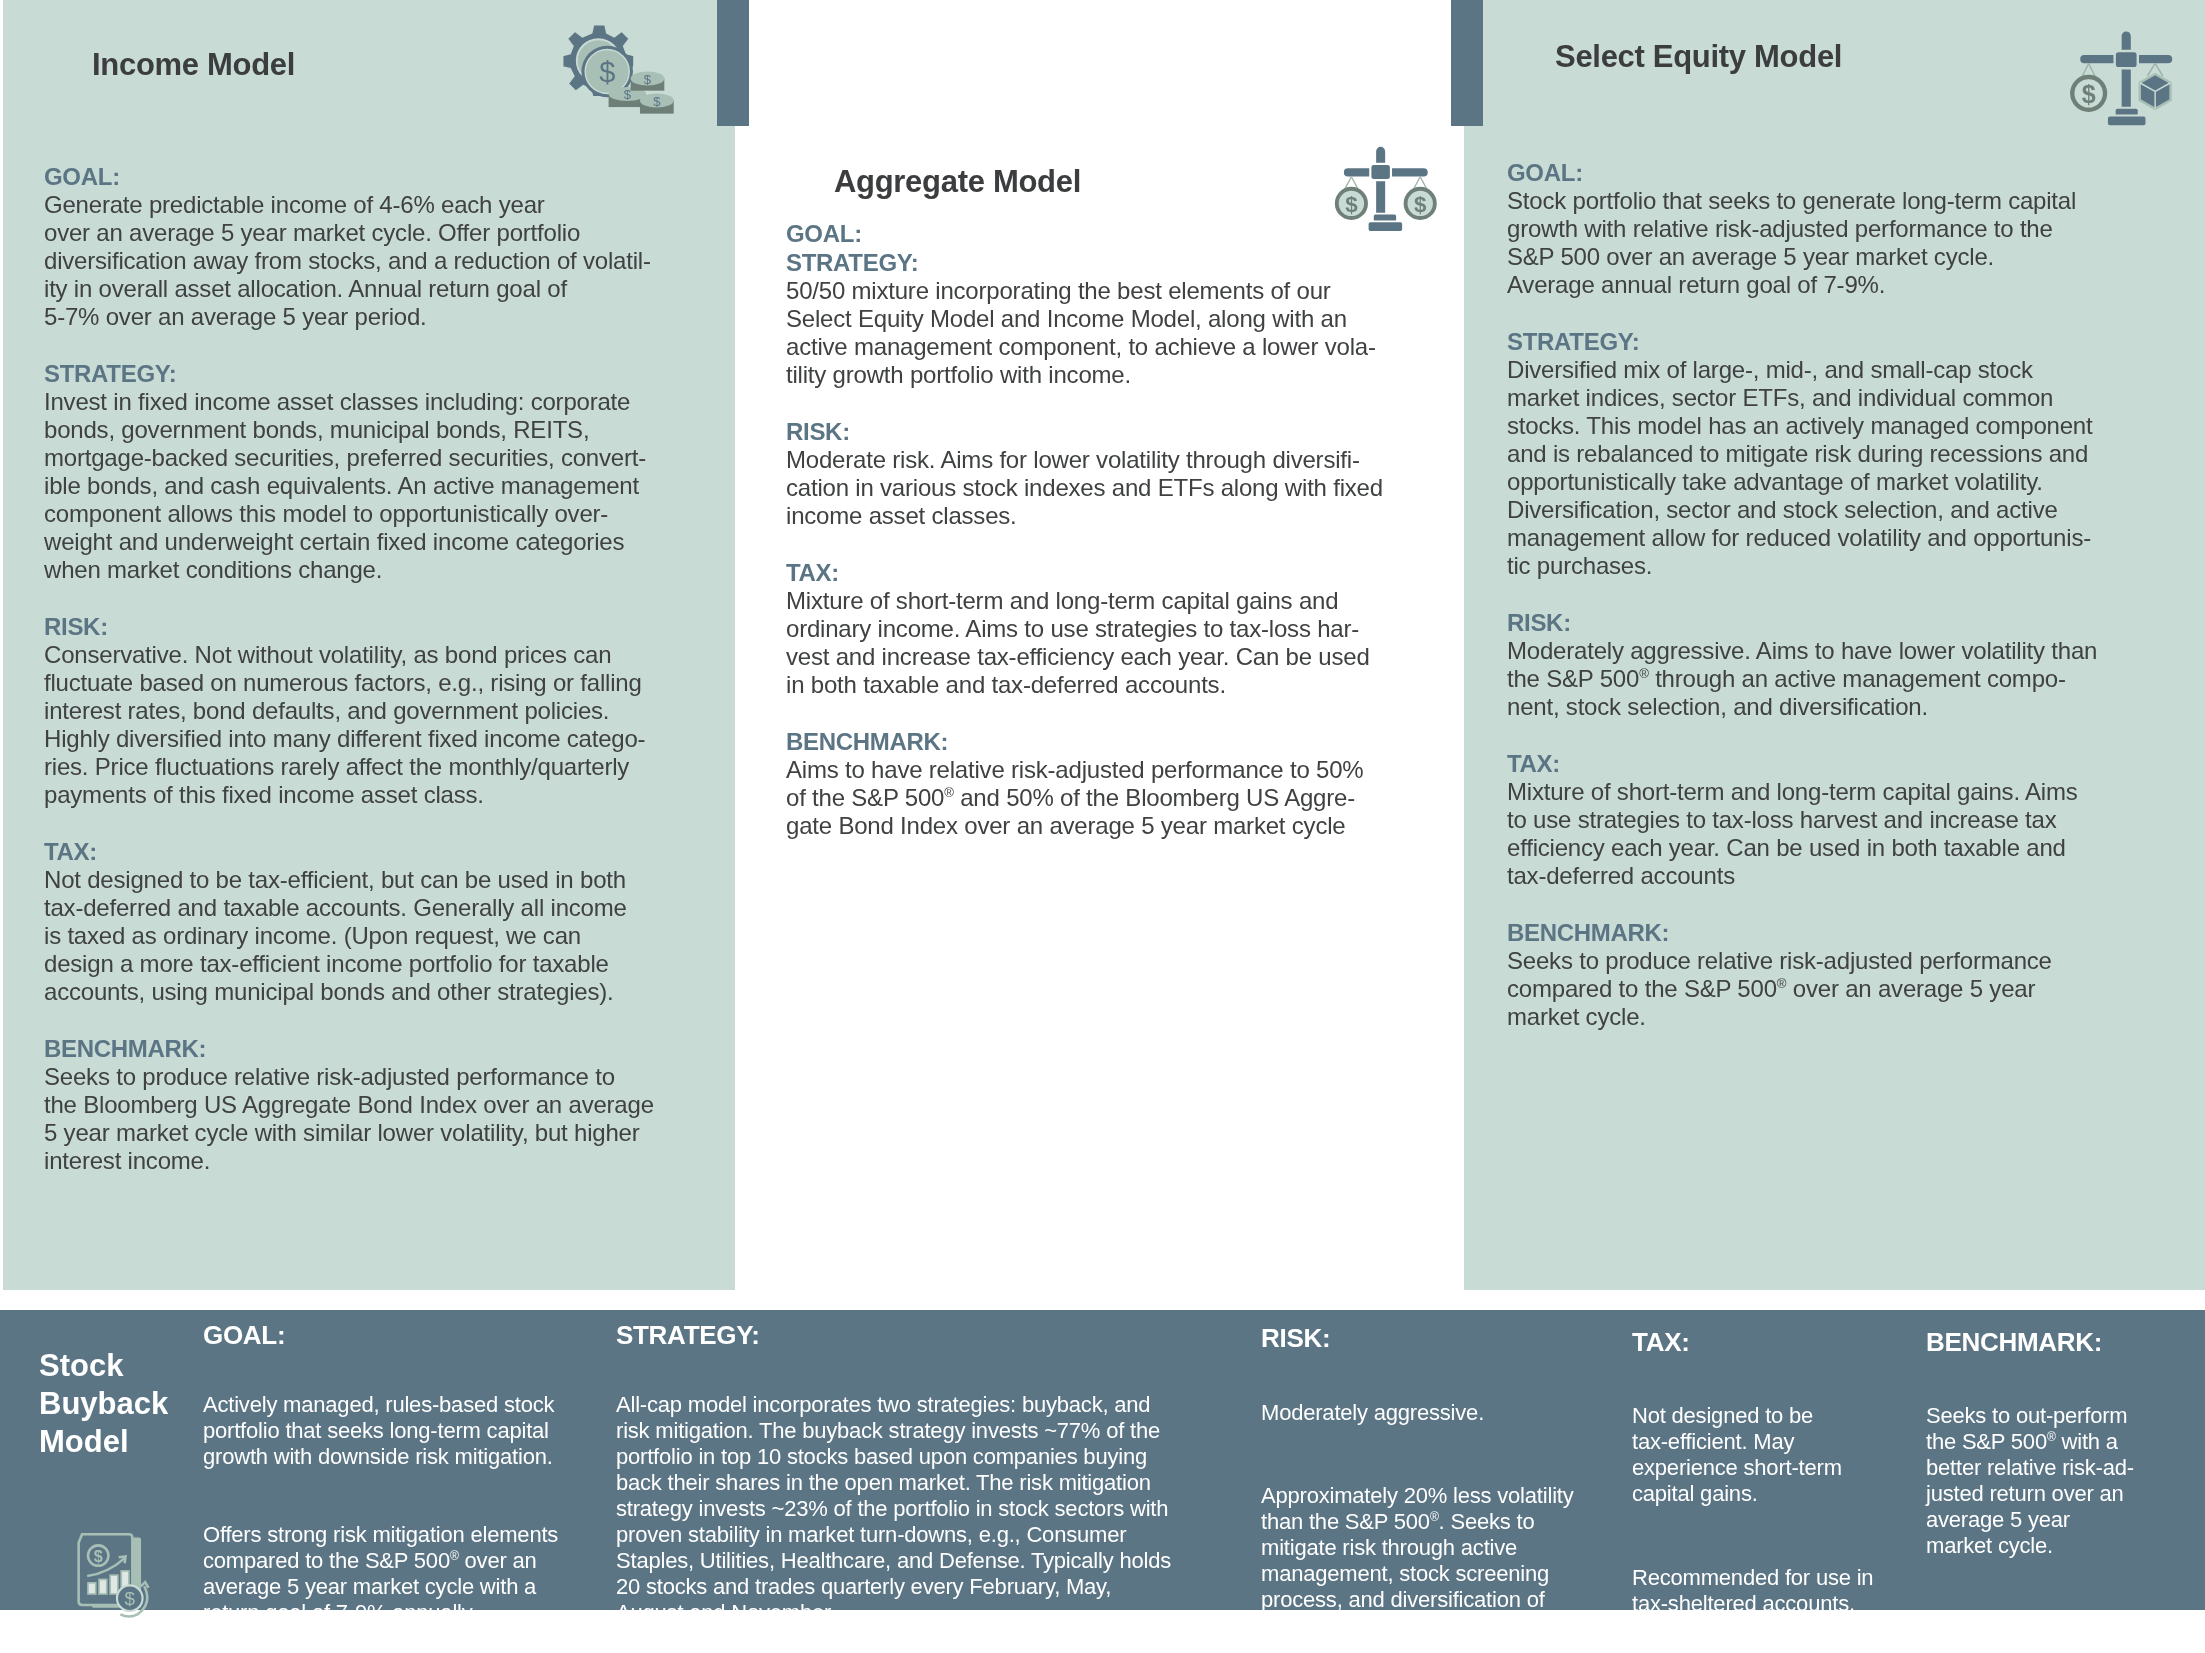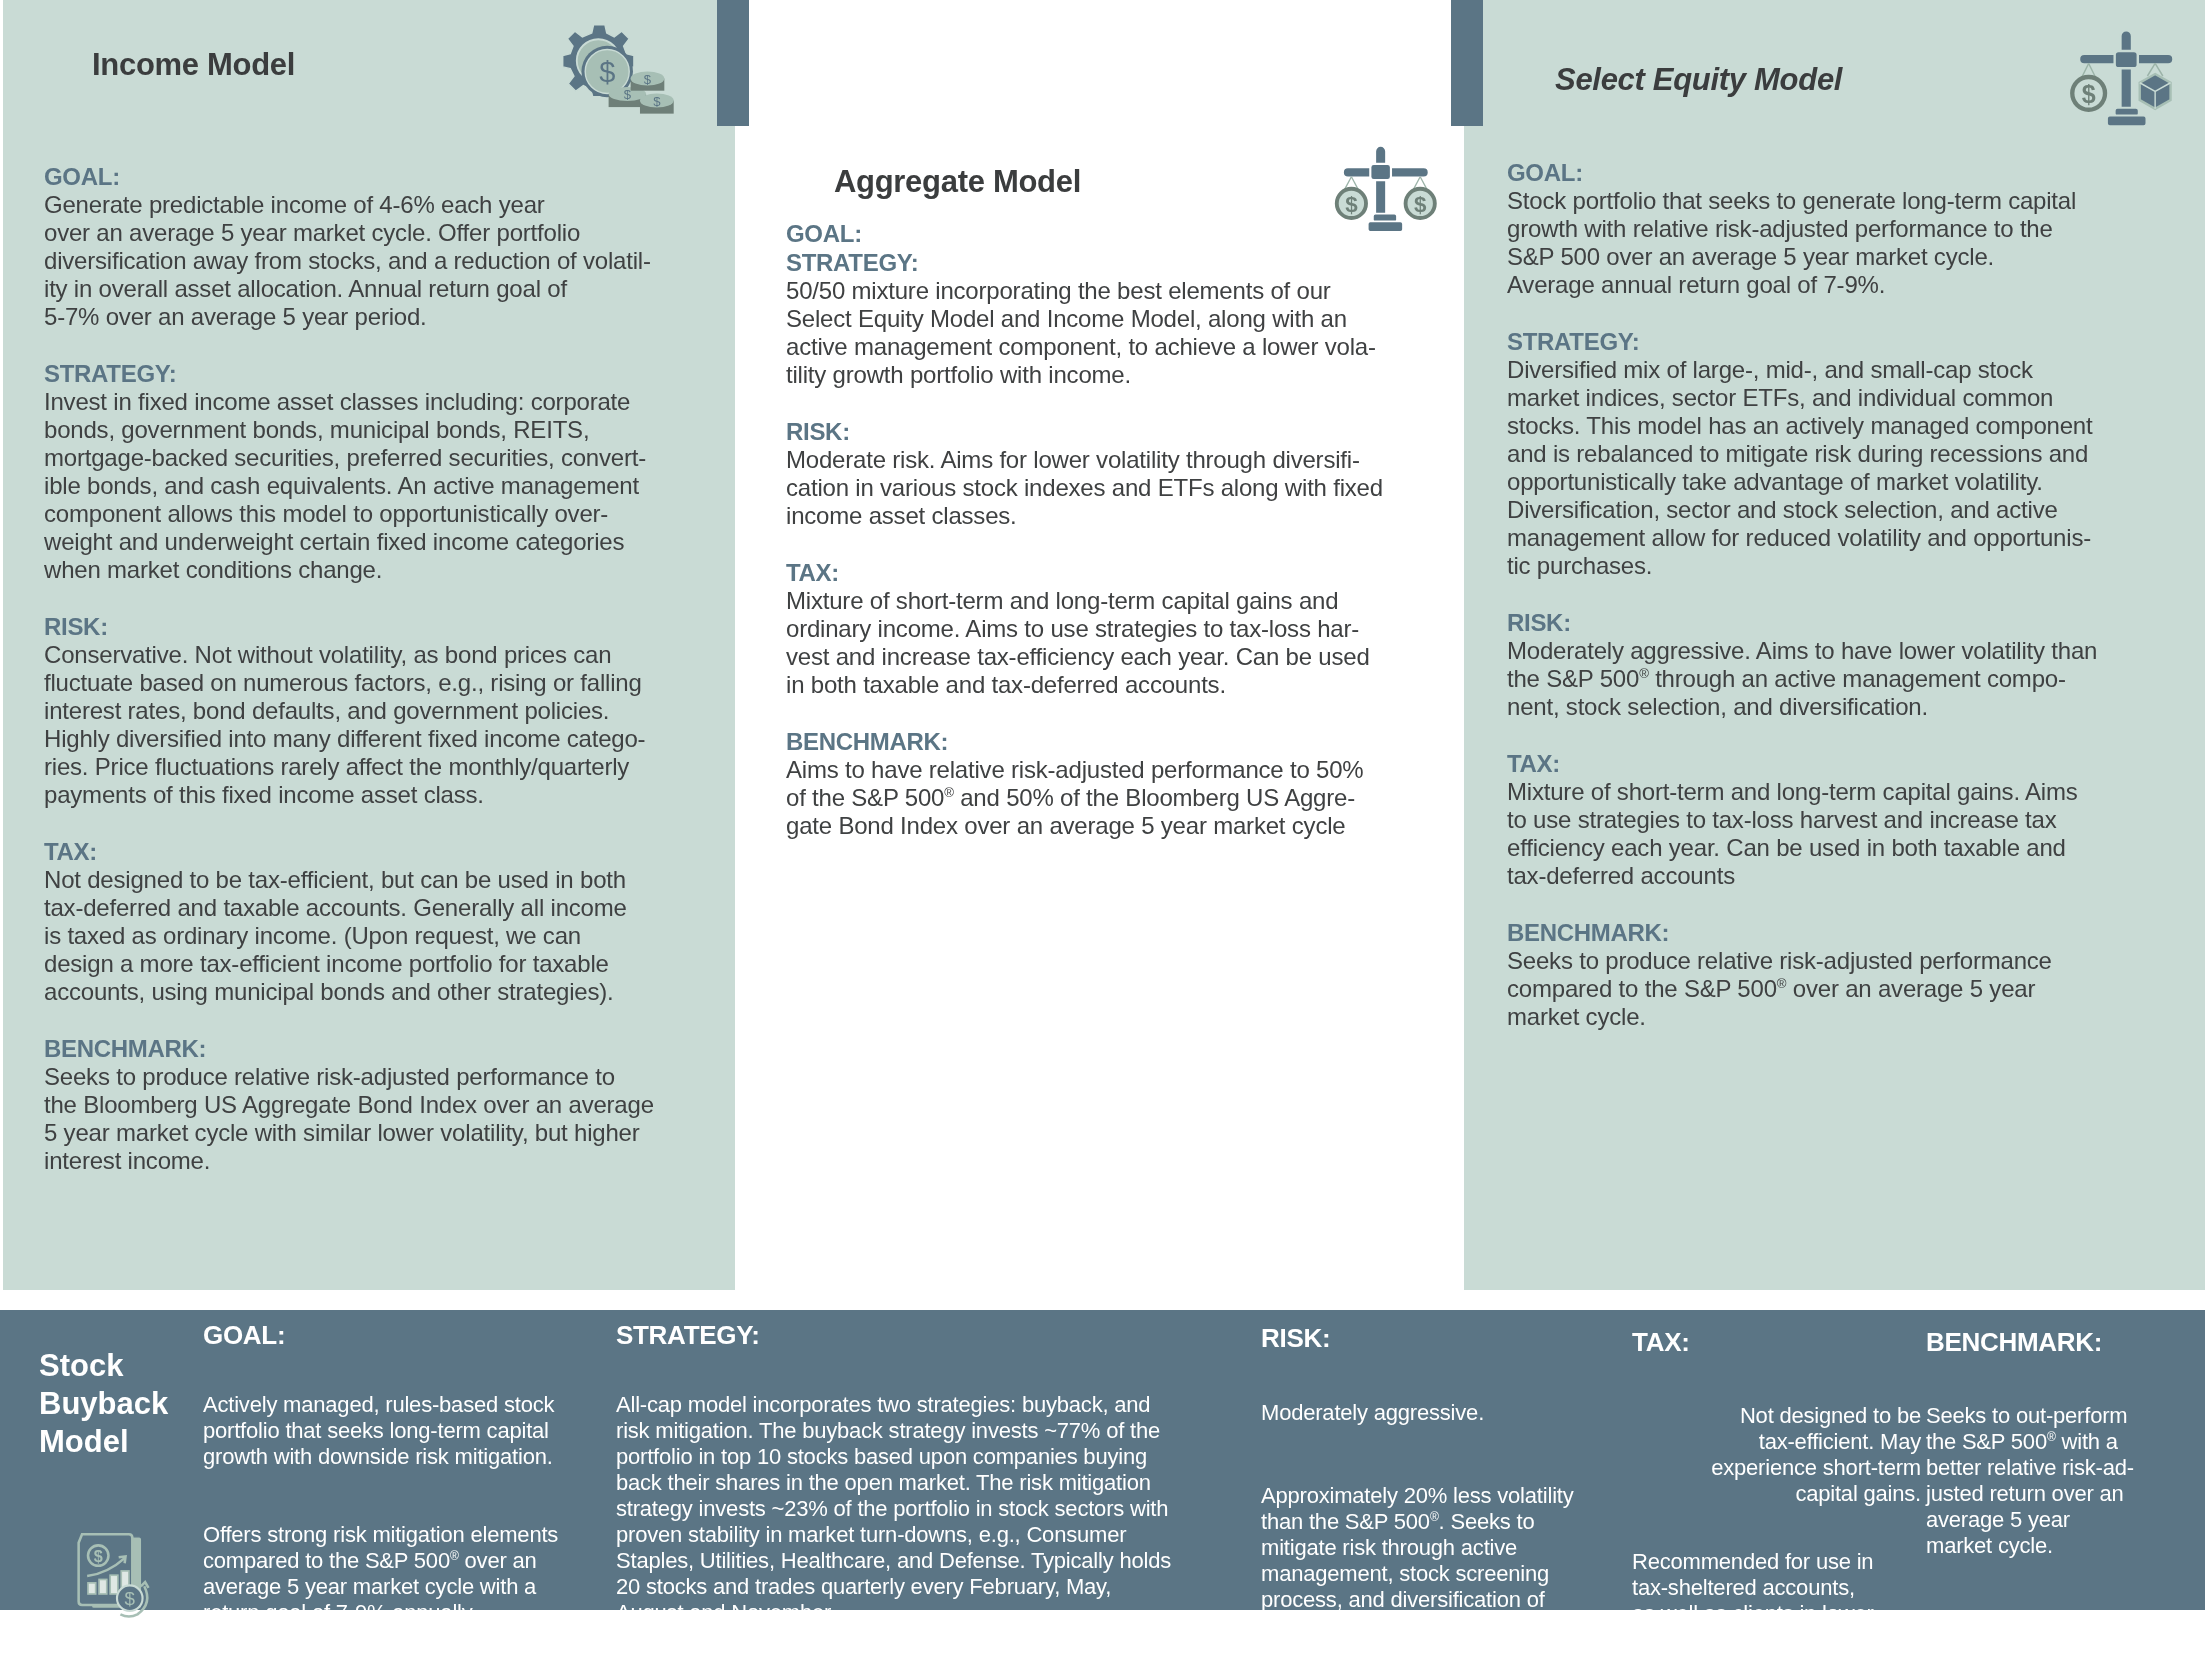--- a/index.html
+++ b/index.html
@@ -174,21 +174,21 @@
     <div>
       <div class="sec-label">BENCHMARK:</div>
       <div class="sec-body">Aims to have relative risk-adjusted performance to 50%
 of the S&amp;P 500<sup class="reg">®</sup> and 50% of the Bloomberg US Aggre-
 gate Bond Index over an average 5 year market cycle</div>
     </div>
   </div>
 </section>
 
 <section class="panel" style="left:1483px;top:0;width:722px;height:1290px;">
-  <div class="title" style="left:24px;top:62px;font-style:italic;">Select Equity Model</div>
+  <div class="title" style="left:24px;top:39px;">Select Equity Model</div>
   <div class="icon" style="left:574px;top:23px;width:124px;height:106px;">
     <svg width="124" height="106" viewBox="0 0 250 220">
       <rect x="128" y="15" width="24" height="180" rx="12" fill="#5b7585" stroke="#c9dbd5" stroke-width="5"></rect>
       <rect x="42" y="64" width="196" height="22" rx="11" fill="#5b7585" stroke="#c9dbd5" stroke-width="5"></rect>
       <rect x="116" y="58" width="48" height="36" rx="8" fill="#5b7585" stroke="#c9dbd5" stroke-width="5"></rect>
       <rect x="116" y="176" width="50" height="18" rx="6" fill="#5b7585" stroke="#c9dbd5" stroke-width="4"></rect>
       <rect x="100" y="192" width="82" height="22" rx="6" fill="#5b7585" stroke="#c9dbd5" stroke-width="4"></rect>
       <line x1="62" y1="84" x2="48" y2="112" stroke="#9bb3a8" stroke-width="3"></line>
       <line x1="62" y1="84" x2="76" y2="112" stroke="#9bb3a8" stroke-width="3"></line>
       <line x1="200" y1="84" x2="184" y2="110" stroke="#9bb3a8" stroke-width="3"></line>
@@ -301,21 +301,21 @@
 mitigate risk through active
 management, stock screening
 process, and diversification of
 sectors and market caps.<sup class="reg">®</sup></p>
     </div>
   </div>
 
   <div class="band-col" style="left:1632px;top:16.5px;width:289px;">
     <div class="band-label" style="margin-bottom:20.7px;">TAX:</div>
     <div class="band-body">
-      <p style="margin-bottom:16px;text-align:right;">Not designed to be
+      <p style="margin-bottom:32px;">Not designed to be
 tax-efficient. May
 experience short-term
 capital gains.</p>
       <p>Recommended for use in
 tax-sheltered accounts,
 as well as clients in lower
 tax brackets.</p>
     </div>
   </div>
 

